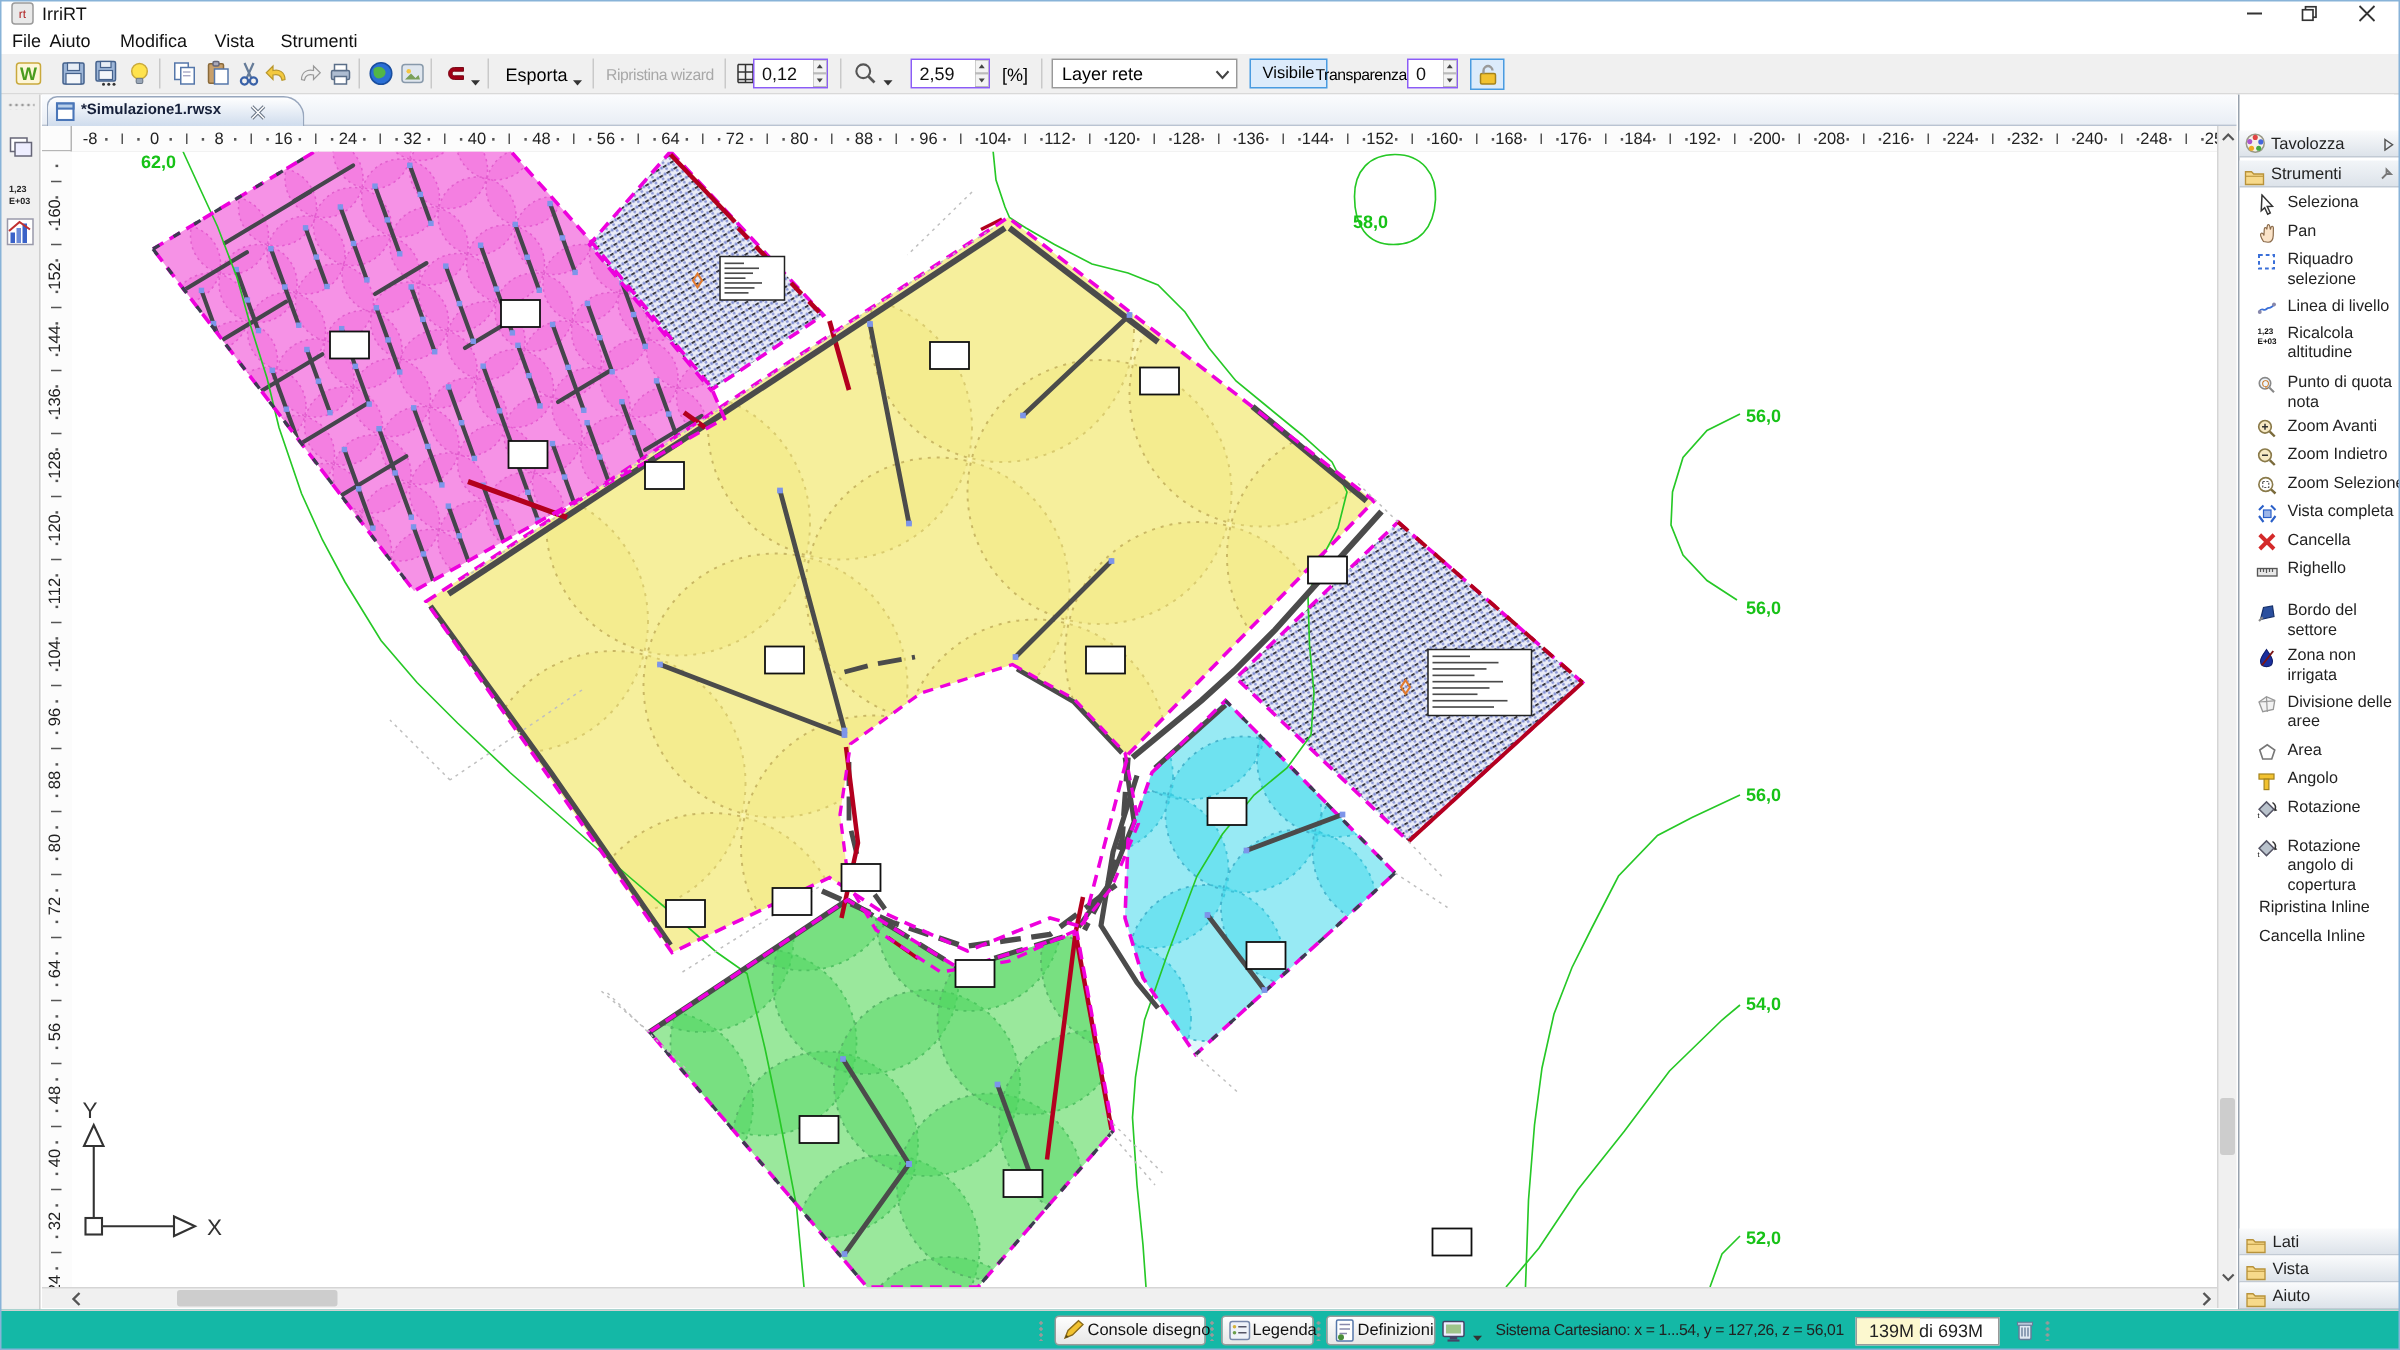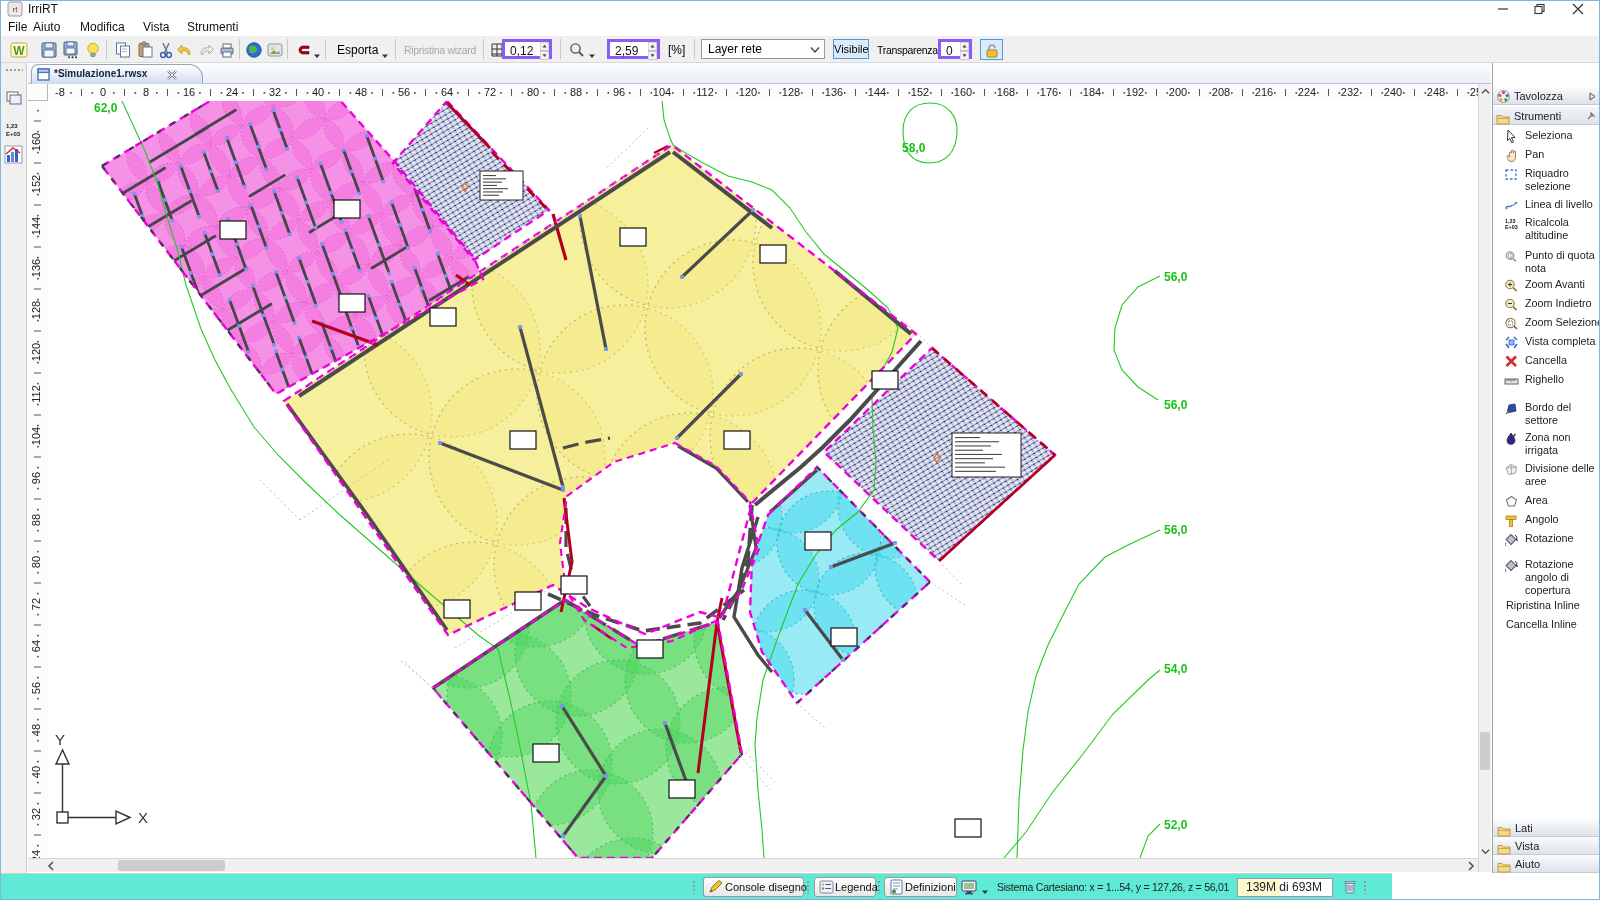--- a/index.html
+++ b/index.html
@@ -2,37 +2,37 @@
 <html><head><meta charset="utf-8"><style>
 *{margin:0;padding:0;box-sizing:border-box}
 html,body{width:1600px;height:900px;overflow:hidden;font-family:"Liberation Sans",sans-serif;background:#fff}
 .abs{position:absolute}
 #titlebar{position:absolute;left:0;top:0;width:1600px;height:18px;background:#fff;font-size:12px;color:#111}
 #menubar{position:absolute;left:0;top:18px;width:1600px;height:18px;background:#fff;font-size:12px;color:#111}
 .mi{position:absolute;top:2px}
 #toolbar{position:absolute;left:0;top:36px;width:1600px;height:27px;background:#f0f0f0;border-bottom:1px solid #d9d9d9}
 .ti{position:absolute;top:4px}
 .tsep{position:absolute;top:3px;width:1px;height:20px;background:#c9c9c9}
-.spin{position:absolute;top:3px;height:20px;background:#fff;border:3px solid #8b5cf6;display:inline-block}
+.spin{position:absolute;top:3px;height:20px;background:#fff;border:1px solid #8b5cf6;display:inline-block}
 .spinv{position:absolute;left:5px;top:2px;font-size:12px;color:#111}
 .spinb{position:absolute;right:0;top:0}
 #leftbar{position:absolute;left:0;top:63px;width:27px;height:810px;background:#f0f0f0;border-right:1px solid #cfcfcf}
 #tabbar{position:absolute;left:28px;top:63px;width:1463px;height:21px;background:linear-gradient(#fbfcfe,#e9eef5);border-bottom:1px solid #b9c3d2}
 #tab{position:absolute;left:3px;top:1px;width:172px;height:20px;background:linear-gradient(#ffffff,#cfdced);border:1px solid #97a6bd;border-bottom:none;border-radius:7px 14px 0 0;font-size:10px;font-weight:bold;color:#16203a}
 #canvas{position:absolute;left:48px;top:101px;width:1430px;height:757px;background:#fff;overflow:hidden}
 #hruler{position:absolute;left:48px;top:84px;width:1430px;height:17px;background:#fcfcfc;border-bottom:1px solid #b5b5b5}
 #vruler{position:absolute;left:28px;top:101px;width:20px;height:757px;background:#fcfcfc;border-right:1px solid #b5b5b5}
 #corner{position:absolute;left:28px;top:84px;width:20px;height:17px;background:#fcfcfc;border-right:1px solid #b5b5b5;border-bottom:1px solid #b5b5b5}
 #hscroll{position:absolute;left:28px;top:858px;width:1450px;height:14px;background:#f0f0f0;border-top:1px solid #d5d5d5}
 #vscroll{position:absolute;left:1478px;top:84px;width:13px;height:788px;background:#f0f0f0;border-left:1px solid #d5d5d5}
 #rpanel{position:absolute;left:1492px;top:63px;width:104px;height:810px;background:#fff;border-left:1px solid #98a2ae;font-size:11px;color:#222}
 .phead{position:absolute;left:0;width:107px;height:18px;background:linear-gradient(#fafbfc,#dde3ea);border-bottom:1px solid #c2cad4;line-height:18px}
 .pit{position:absolute;left:12px;width:95px;font-size:10.8px;color:#222;white-space:nowrap}
 .pii{position:absolute;left:-1px;top:-1px;width:15px;height:15px}
-#statusbar{position:absolute;left:0;top:873px;width:1392px;height:27px;background:#5eead4;border-top:1px solid #d0d0d0;font-size:12px;color:#222}
+#statusbar{position:absolute;left:0;top:873px;width:1600px;height:27px;background:#14b8a6;border-top:1px solid #d0d0d0;font-size:12px;color:#222}
 .sbtn{position:absolute;top:3px;height:20px;background:linear-gradient(#fefefe,#e7e7e7);border:1px solid #9a9a9a;border-radius:3px;font-size:11.5px;color:#111;white-space:nowrap}
 .dots{position:absolute;top:6px;width:4px;height:14px;background-image:radial-gradient(circle,#9a9a9a 1px,transparent 1.2px);background-size:4px 4px}
 .winborder{position:absolute;pointer-events:none;border:1px solid #88b3d8;left:0;top:0;width:1600px;height:900px}
 </style></head><body>
 
 <div id="titlebar">
  <svg class="abs" style="left:7px;top:1px" width="16" height="16" viewBox="0 0 16 16">
       <rect x="1" y="1" width="14" height="14" rx="2" fill="#e9e9e9" stroke="#9a9a9a"></rect>
       <text x="8" y="11" font-size="8" text-anchor="middle" fill="#b02020" font-family="Liberation Sans">rt</text>
     </svg>
@@ -158,21 +158,21 @@
         </svg></span>
     </span>
  <span class="abs" style="left:668px;top:7px;font-size:12px">[%]</span>
  <span class="tsep" style="left:694px"></span>
  <span class="abs" style="left:701px;top:3px;width:124px;height:20px;background:#fff;border:1px solid #999">
    <span class="abs" style="left:6px;top:2px;font-size:12px">Layer rete</span>
    <svg class="abs" style="right:4px;top:6px" width="10" height="8" viewBox="0 0 10 8">
         <path d="M1,1.5 L5,6 L9,1.5" fill="none" stroke="#444" stroke-width="1.4"></path>
       </svg>
  </span>
- <span class="abs" style="left:833px;top:3px;width:36px;height:20px;background:#dcebfb;border:1px solid #4a9be0;font-size:11px;line-height:19px;white-space:nowrap">Visibile</span>
+ <span class="abs" style="left:833px;top:3px;width:52px;height:20px;background:#dcebfb;border:1px solid #4a9be0;font-size:11px;text-align:center;line-height:19px;white-space:nowrap">Visibile</span>
  <span class="abs" style="left:877px;top:8px;font-size:10.5px;letter-spacing:-0.3px">Transparenza</span>
  <span class="spin" style="left:938px;width:34px">
       <span class="spinv">0</span>
       <span class="spinb"><svg width="9" height="18" viewBox="0 0 9 18">
           <rect x="0" y="0" width="9" height="8.6" fill="#f3f3f3" stroke="#acacac" stroke-width=".7"></rect>
           <rect x="0" y="9.2" width="9" height="8.6" fill="#f3f3f3" stroke="#acacac" stroke-width=".7"></rect>
           <path d="M2.5,5.5 L6.5,5.5 L4.5,2.8 Z" fill="#444"></path>
           <path d="M2.5,12.3 L6.5,12.3 L4.5,15 Z" fill="#444"></path>
         </svg></span>
     </span>

